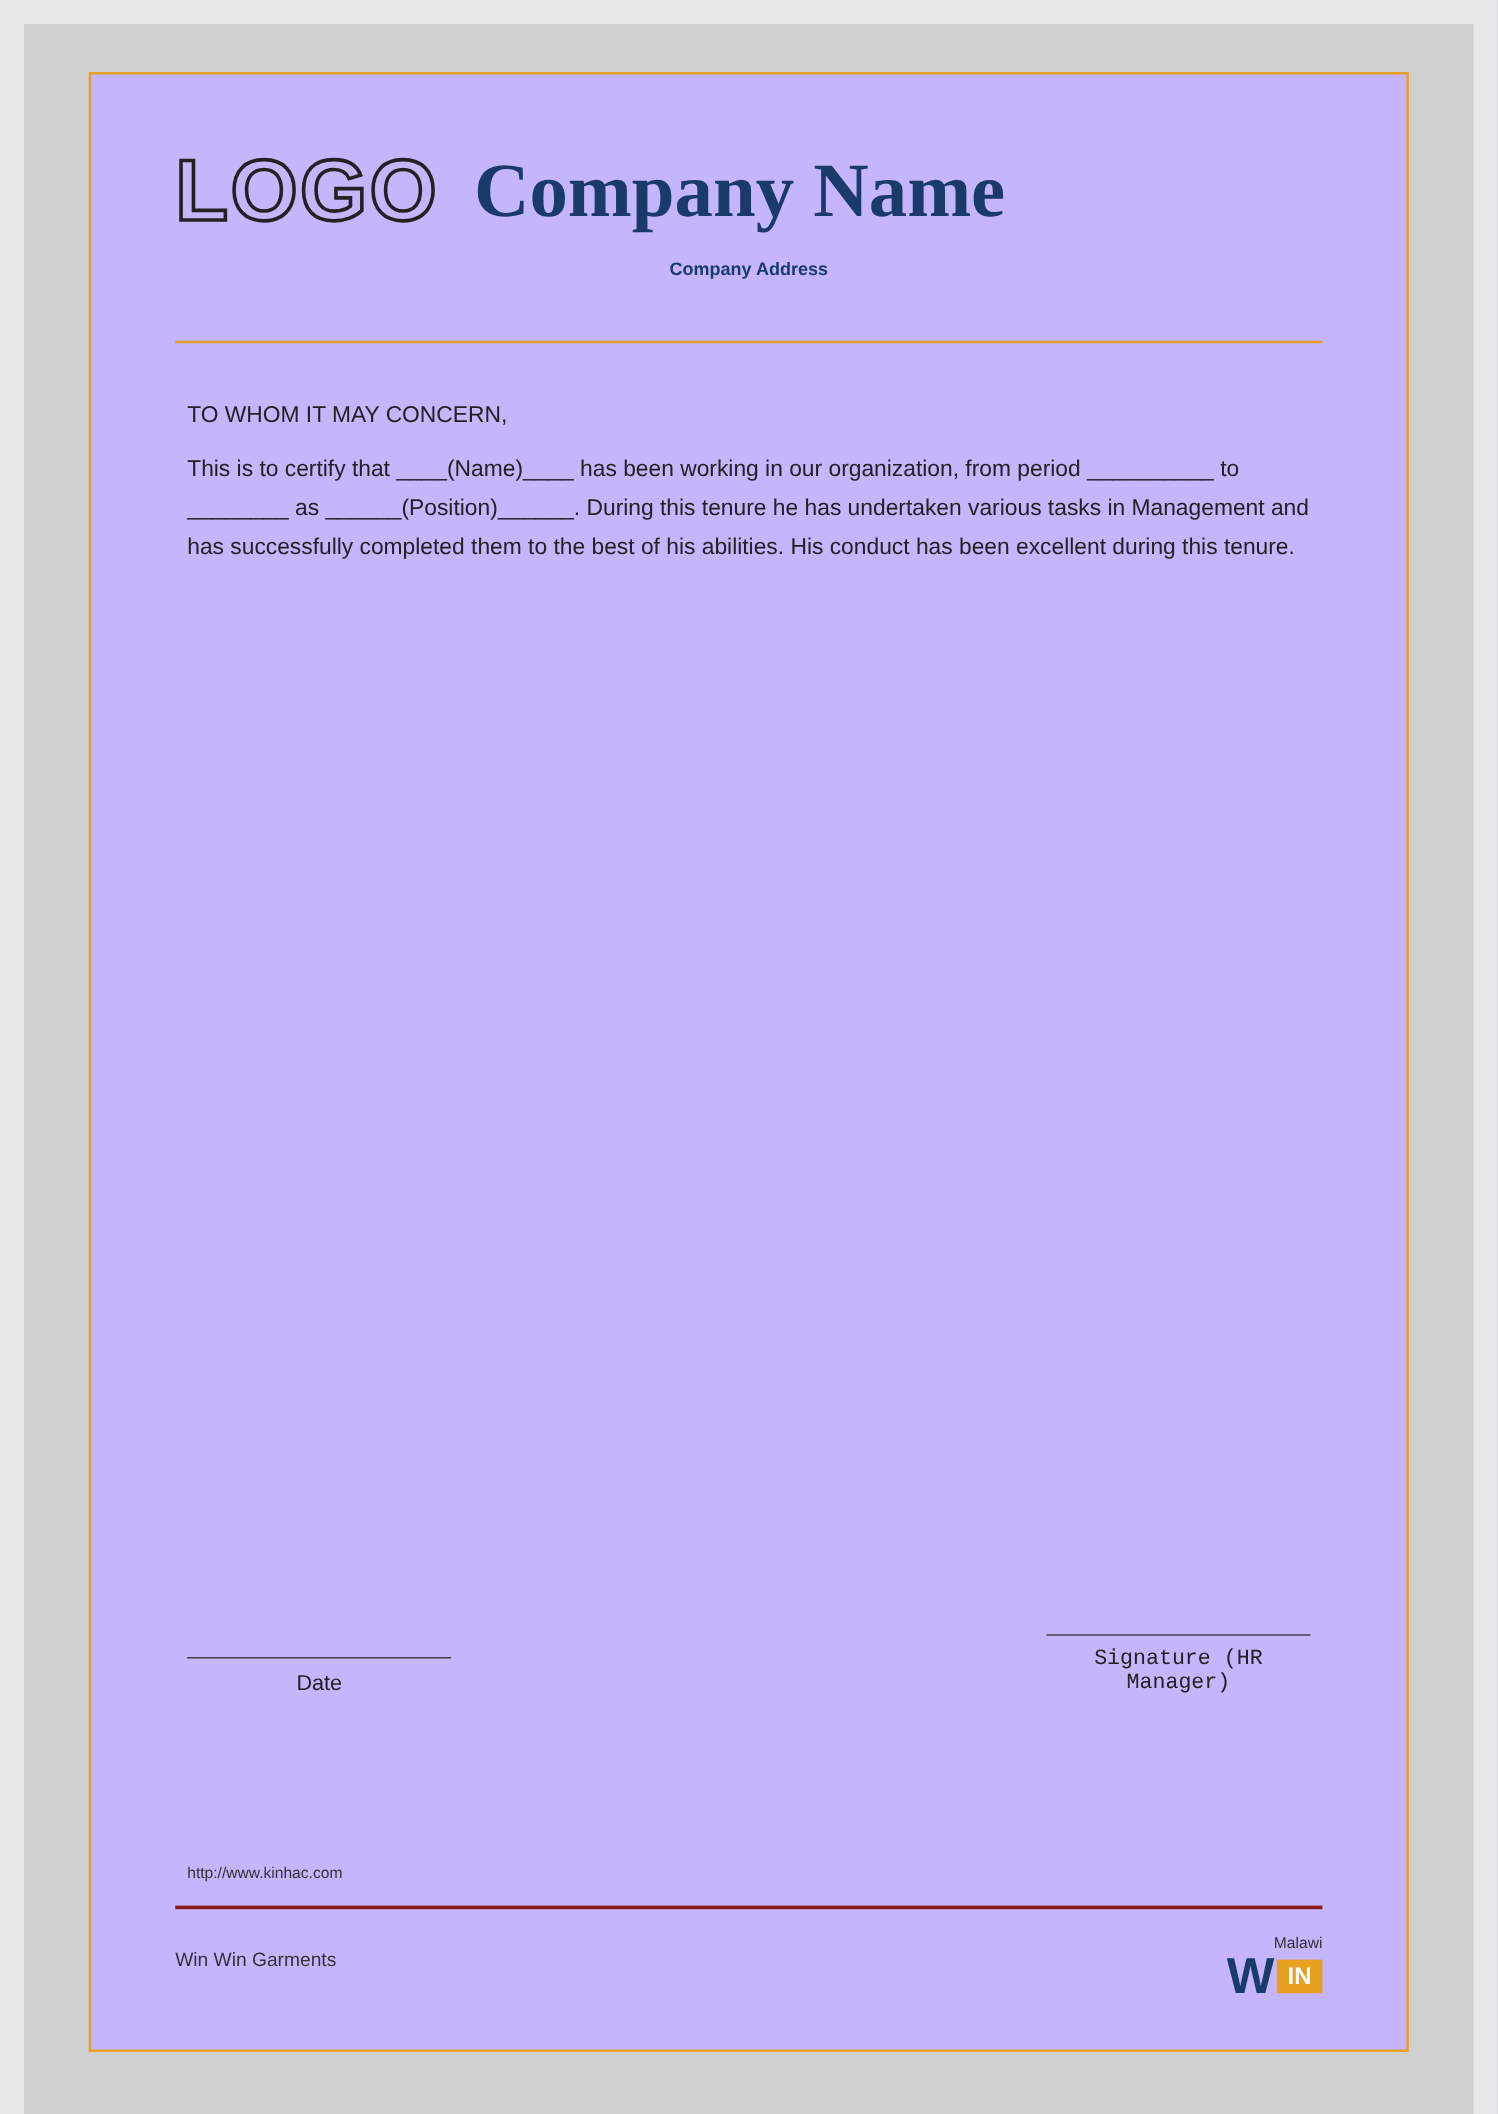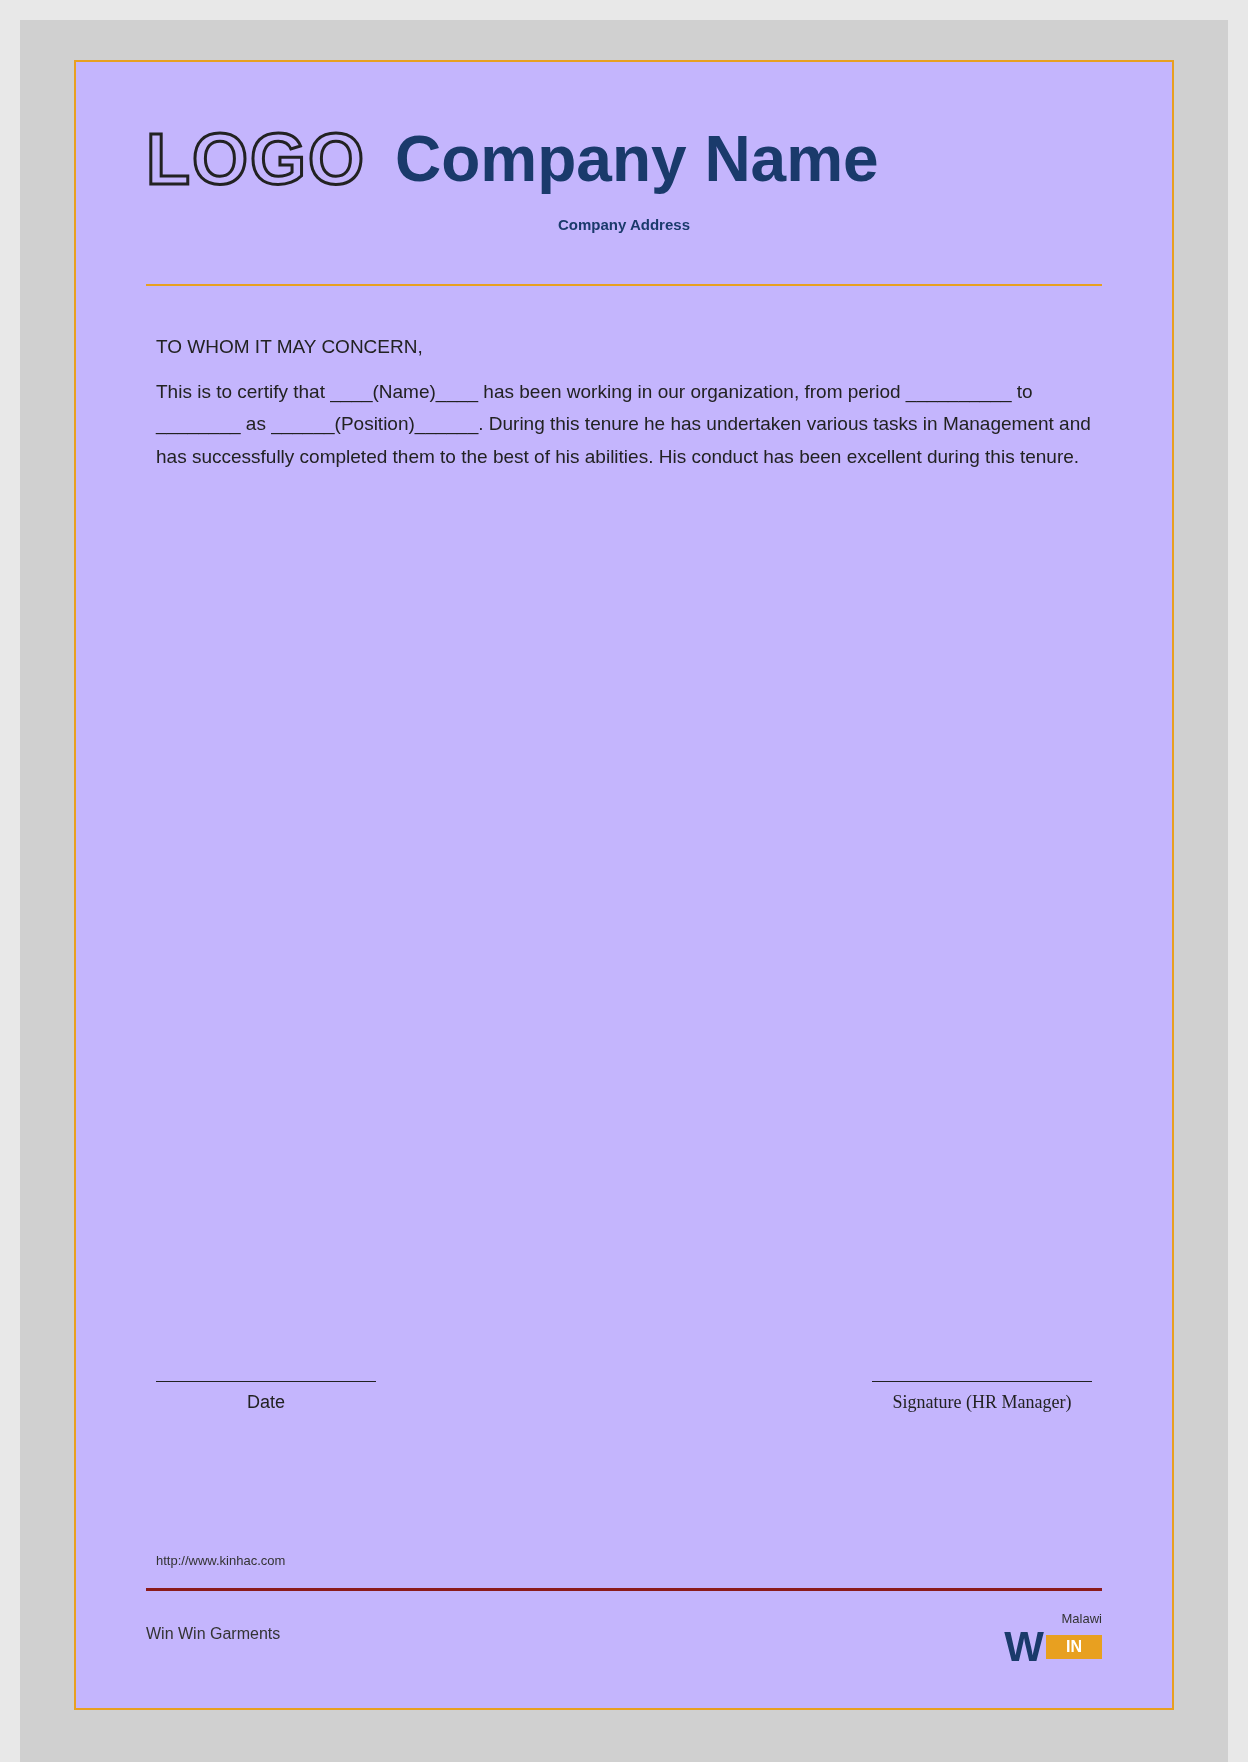--- a/index.html
+++ b/index.html
@@ -60,21 +60,21 @@
       -webkit-text-stroke: 3px #222222;
       line-height: 1;
       letter-spacing: 2px;
       margin-right: 14px;
     }
 
     .company-name {
       font-size: 64px;
       font-weight: bold;
       color: #1a3a6b;
-      font-family: Liberation Sans, sans-serif;
+      font-family: Liberation Serif, serif;
     }
 
     .company-address-section {
       text-align: center;
       margin-bottom: 50px;
     }
 
     .company-address {
       font-size: 15px;
       font-weight: bold;
@@ -156,21 +156,21 @@
 
     .sig-line-right {
       width: 220px;
       border-bottom: 1.5px solid #222222;
       margin-bottom: 10px;
     }
 
     .sig-label-right {
       font-size: 18px;
       color: #222222;
-      font-family: Liberation Serif, serif;
+      font-family: Liberation Mono, monospace;
       text-align: center;
       width: 220px;
     }
 
     
     .website {
       font-size: 13px;
       color: #333333;
       font-family: Arial, sans-serif;
       margin-top: 120px;
@@ -224,23 +224,23 @@
       font-size: 42px;
       font-weight: 900;
       color: #1a3a6b;
       font-family: Arial Black, Arial, sans-serif;
       line-height: 1;
     }
 
     .win-in-block {
       background: #E8A020;
       color: white;
-      font-size: 16px;
+      font-size: 20px;
       font-weight: bold;
-      padding: 2px 20px;
+      padding: 2px 9px;
       font-family: Arial, sans-serif;
       line-height: 1.2;
       margin-left: 2px;
     }
   </style>
 </head>
 <body>
 
 <div class="page-wrapper">
   <div class="document">

